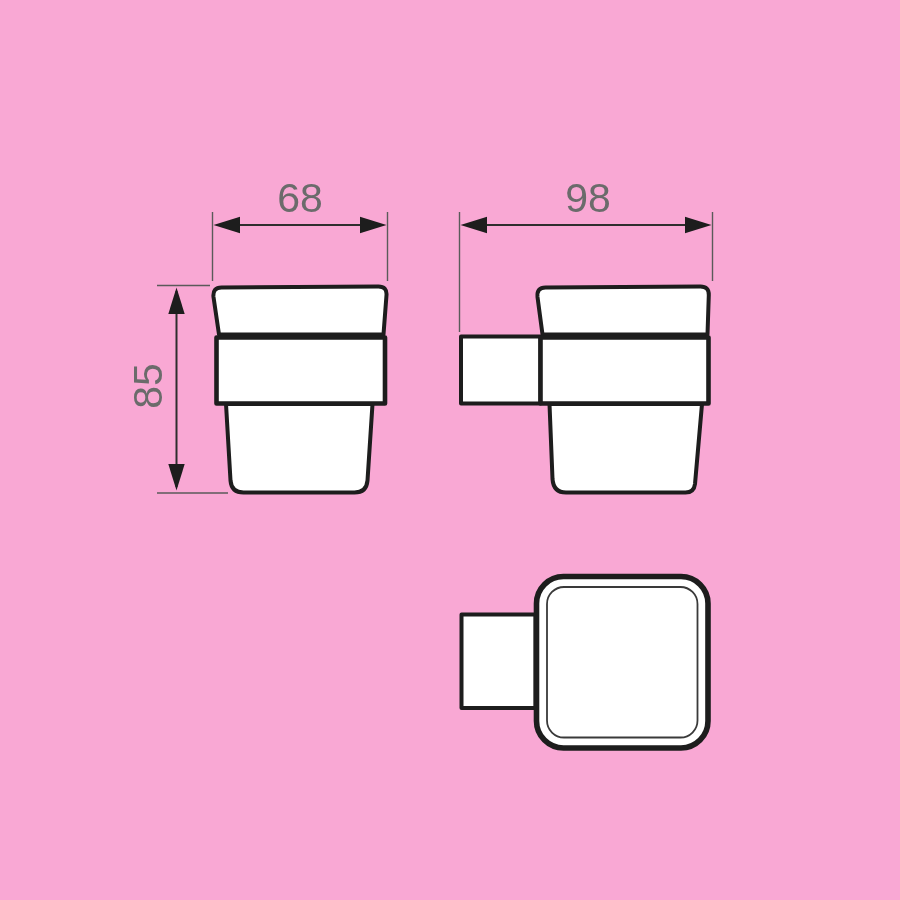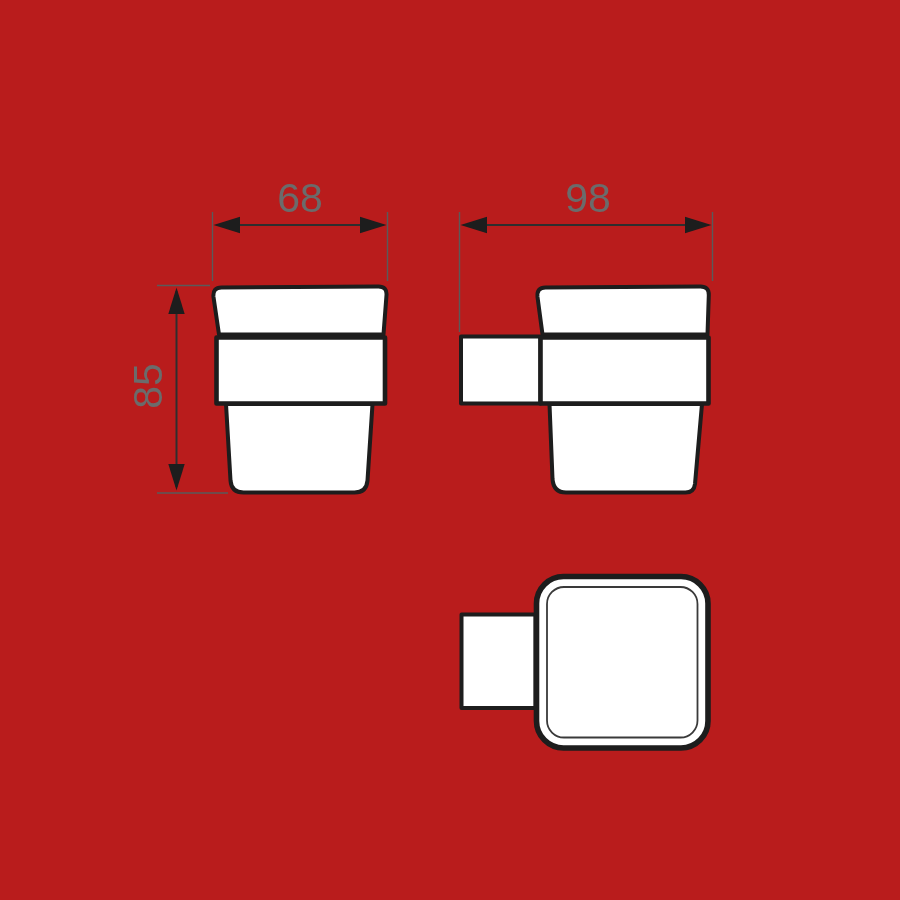--- a/index.html
+++ b/index.html
@@ -1,20 +1,20 @@
 <!DOCTYPE html>
 <html><head>
 <meta charset="utf-8">
 <style>
   html, body { margin: 0; padding: 0; background: #ffffff; }
   .canvas {
     position: relative;
     width: 900px;
     height: 900px;
-    background: #b91c1c;
+    background: #f9a8d4;
     font-family: "Liberation Sans", sans-serif;
   }
   svg { display: block; }
   .outline {
     fill: #ffffff;
     stroke: #1d1d1d;
     stroke-width: 4;
     stroke-linejoin: round;
     stroke-linecap: round;
   }

